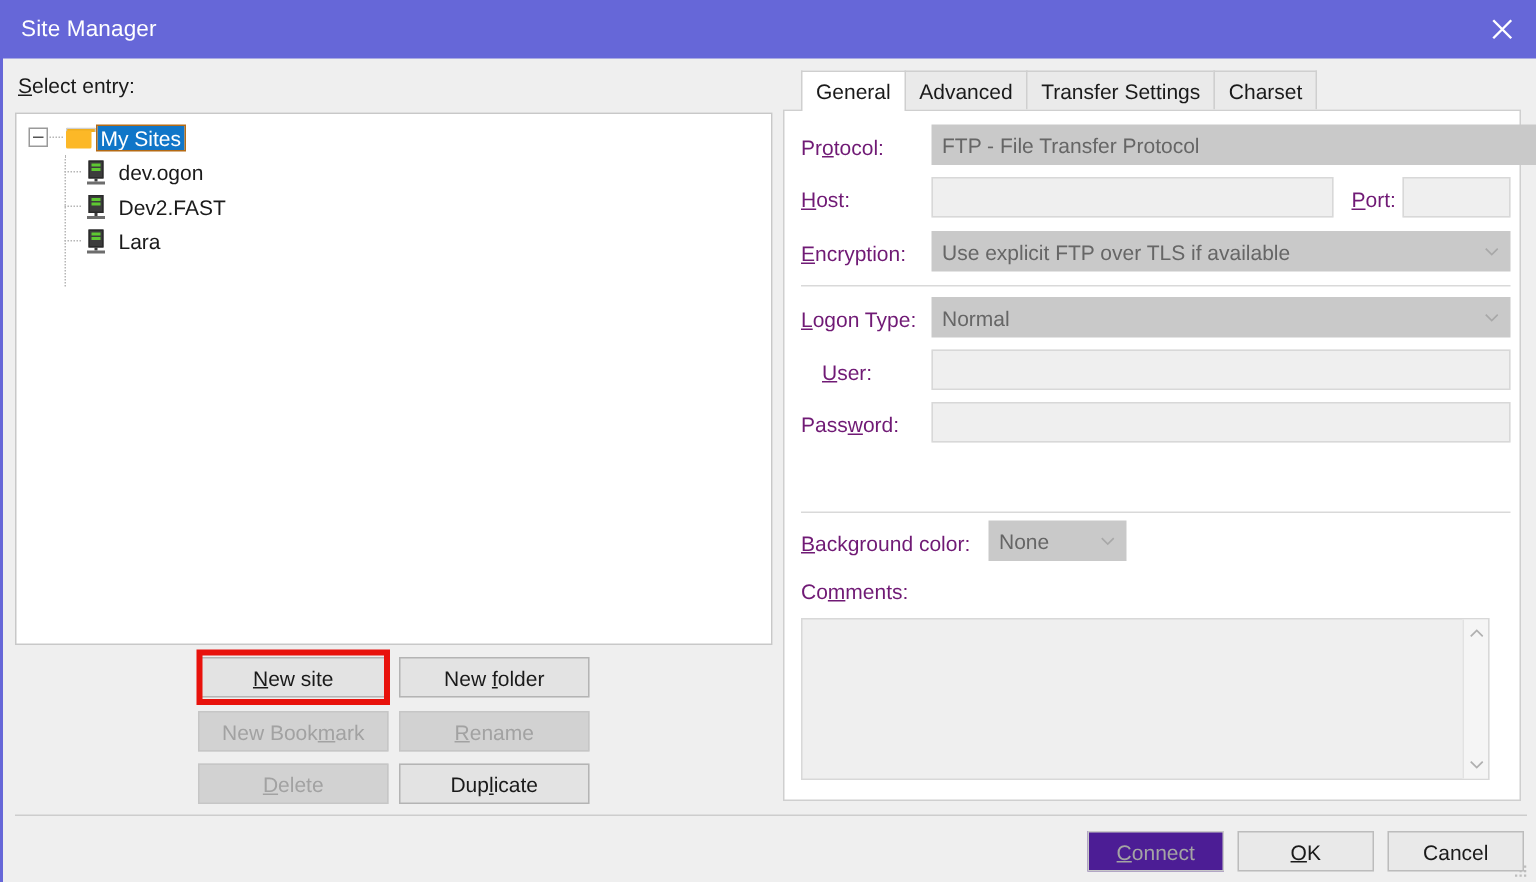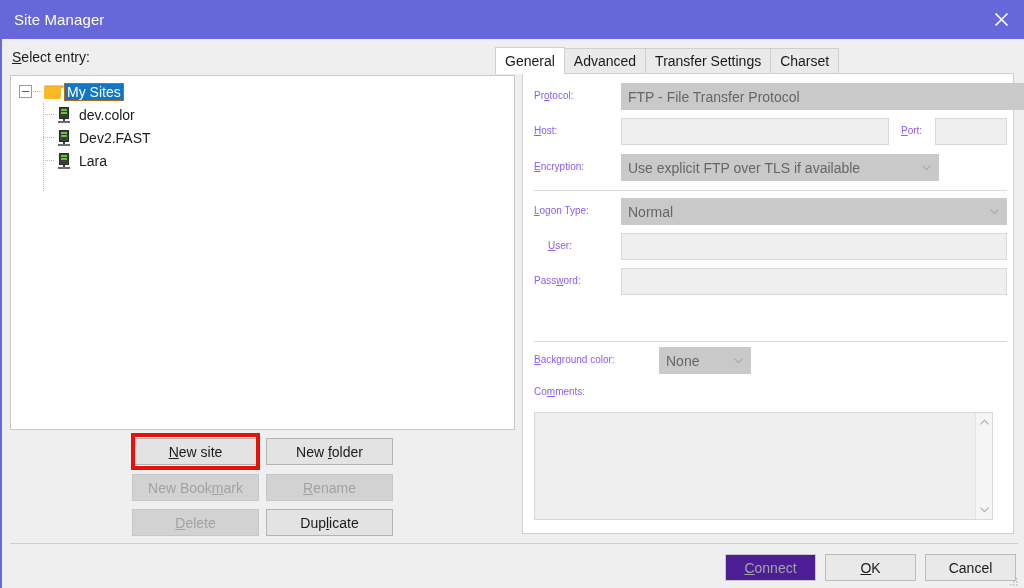--- a/index.html
+++ b/index.html
@@ -167,22 +167,22 @@
   #newsite-highlight {
     position: absolute;
     left: 129px; top: 433px;
     width: 129px; height: 37px;
     border: 4px solid #e8120c;
     pointer-events: none;
   }
 
   
   #tabstrip {
-    position: absolute; left: 493px; top: 47px;
-    display: flex; align-items: center;
+    position: absolute; left: 532px; top: 47px;
+    display: flex; align-items: flex-start;
     height: 27px;
   }
   .tab {
     height: 26px;
     padding: 0 9px;
     font-size: 14px;
     color: #1a1a1a;
     background: #eaeaea;
     border: 1px solid #cfcfcf;
     border-bottom: none;
@@ -200,22 +200,22 @@
 
   #right-panel {
     position: absolute; left: 520px; top: 73px;
     width: 492px; height: 461px;
     background: #ffffff;
     border: 1px solid #cfcfcf;
   }
 
   .field-label {
     position: absolute;
-    font-size: 10px;
-    color: #8b5cf6;
+    font-size: 14px;
+    color: #701a75;
   }
   .field-label u { text-decoration: underline; }
 
   .combo {
     position: absolute;
     height: 27px;
     background: #c9c9c9;
     border: none;
     display: flex; align-items: center;
     font-size: 14px;
@@ -331,21 +331,21 @@
 
       <div class="tree-row child">
         <div class="hline" style="left:32px; width:11px;"></div>
         <div class="server-icon" style="margin-left:10px;">
           <div class="case"></div>
             <div class="led1"></div>
             <div class="led2"></div>
           <div class="stand"></div>
             <div class="base"></div>
         </div>
-        <span class="node-label">dev.color</span>
+        <span class="node-label">dev.ogon</span>
       </div>
 
       <div class="tree-row child">
         <div class="hline" style="left:32px; width:11px;"></div>
         <div class="server-icon" style="margin-left:10px;">
           <div class="case"></div>
             <div class="led1"></div>
             <div class="led2"></div>
           <div class="stand"></div>
             <div class="base"></div>
@@ -422,21 +422,21 @@
     <input class="textinput" style="left: 98px; top: 44px; width: 268px;" readonly="" value="">
 
     <div class="field-label" style="left:378px; top:51px;">
       <u>P</u>ort:
     </div>
     <input class="textinput" style="left: 412px; top: 44px; width: 72px;" readonly="" value="">
 
     <div class="field-label" style="left:11px; top:87px;">
       <u>E</u>ncryption:
     </div>
-    <div class="combo" style="left:98px; top:80px; width:318px;">
+    <div class="combo" style="left:98px; top:80px; width:386px;">
       <span>Use explicit FTP over TLS if available</span>
       <span class="chev">
         <svg width="9" height="6" viewBox="0 0 9 6">
             <path d="M0.5 0.7 L4.5 4.7 L8.5 0.7" stroke="#a8a8a8" stroke-width="1.1" fill="none"></path>
           </svg>
       </span>
     </div>
 
     <div class="hsep" style="left:11px; top:116px; width:473px;"></div>
 

